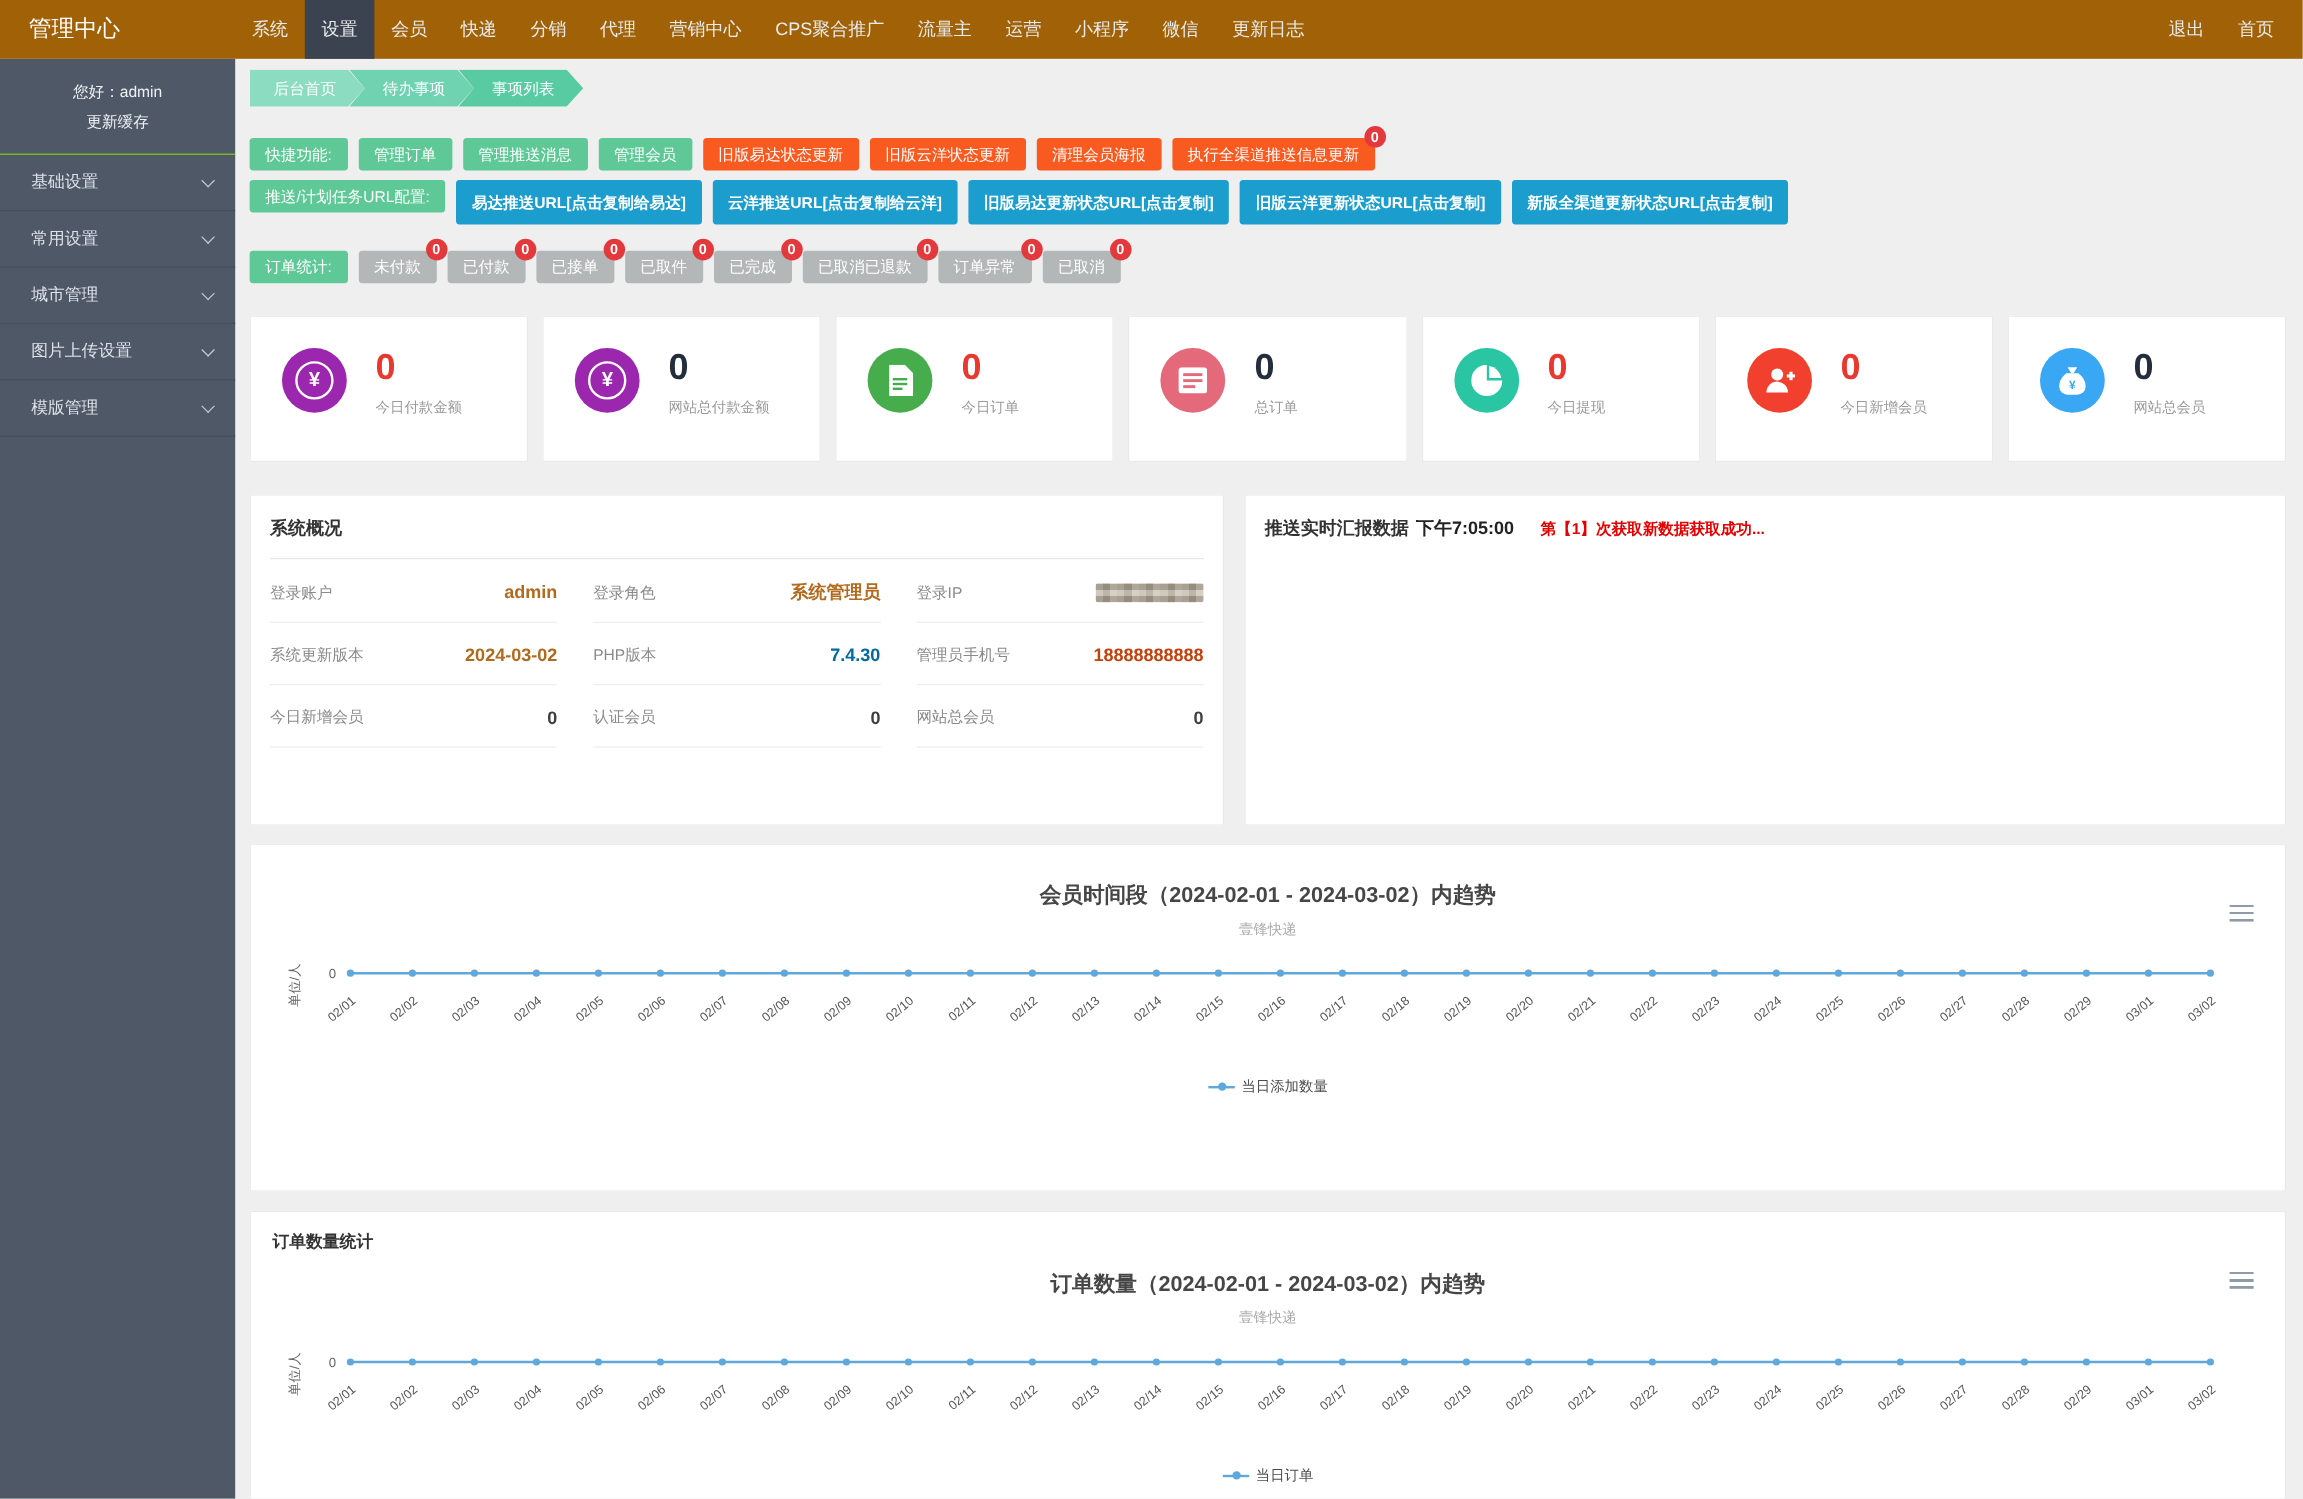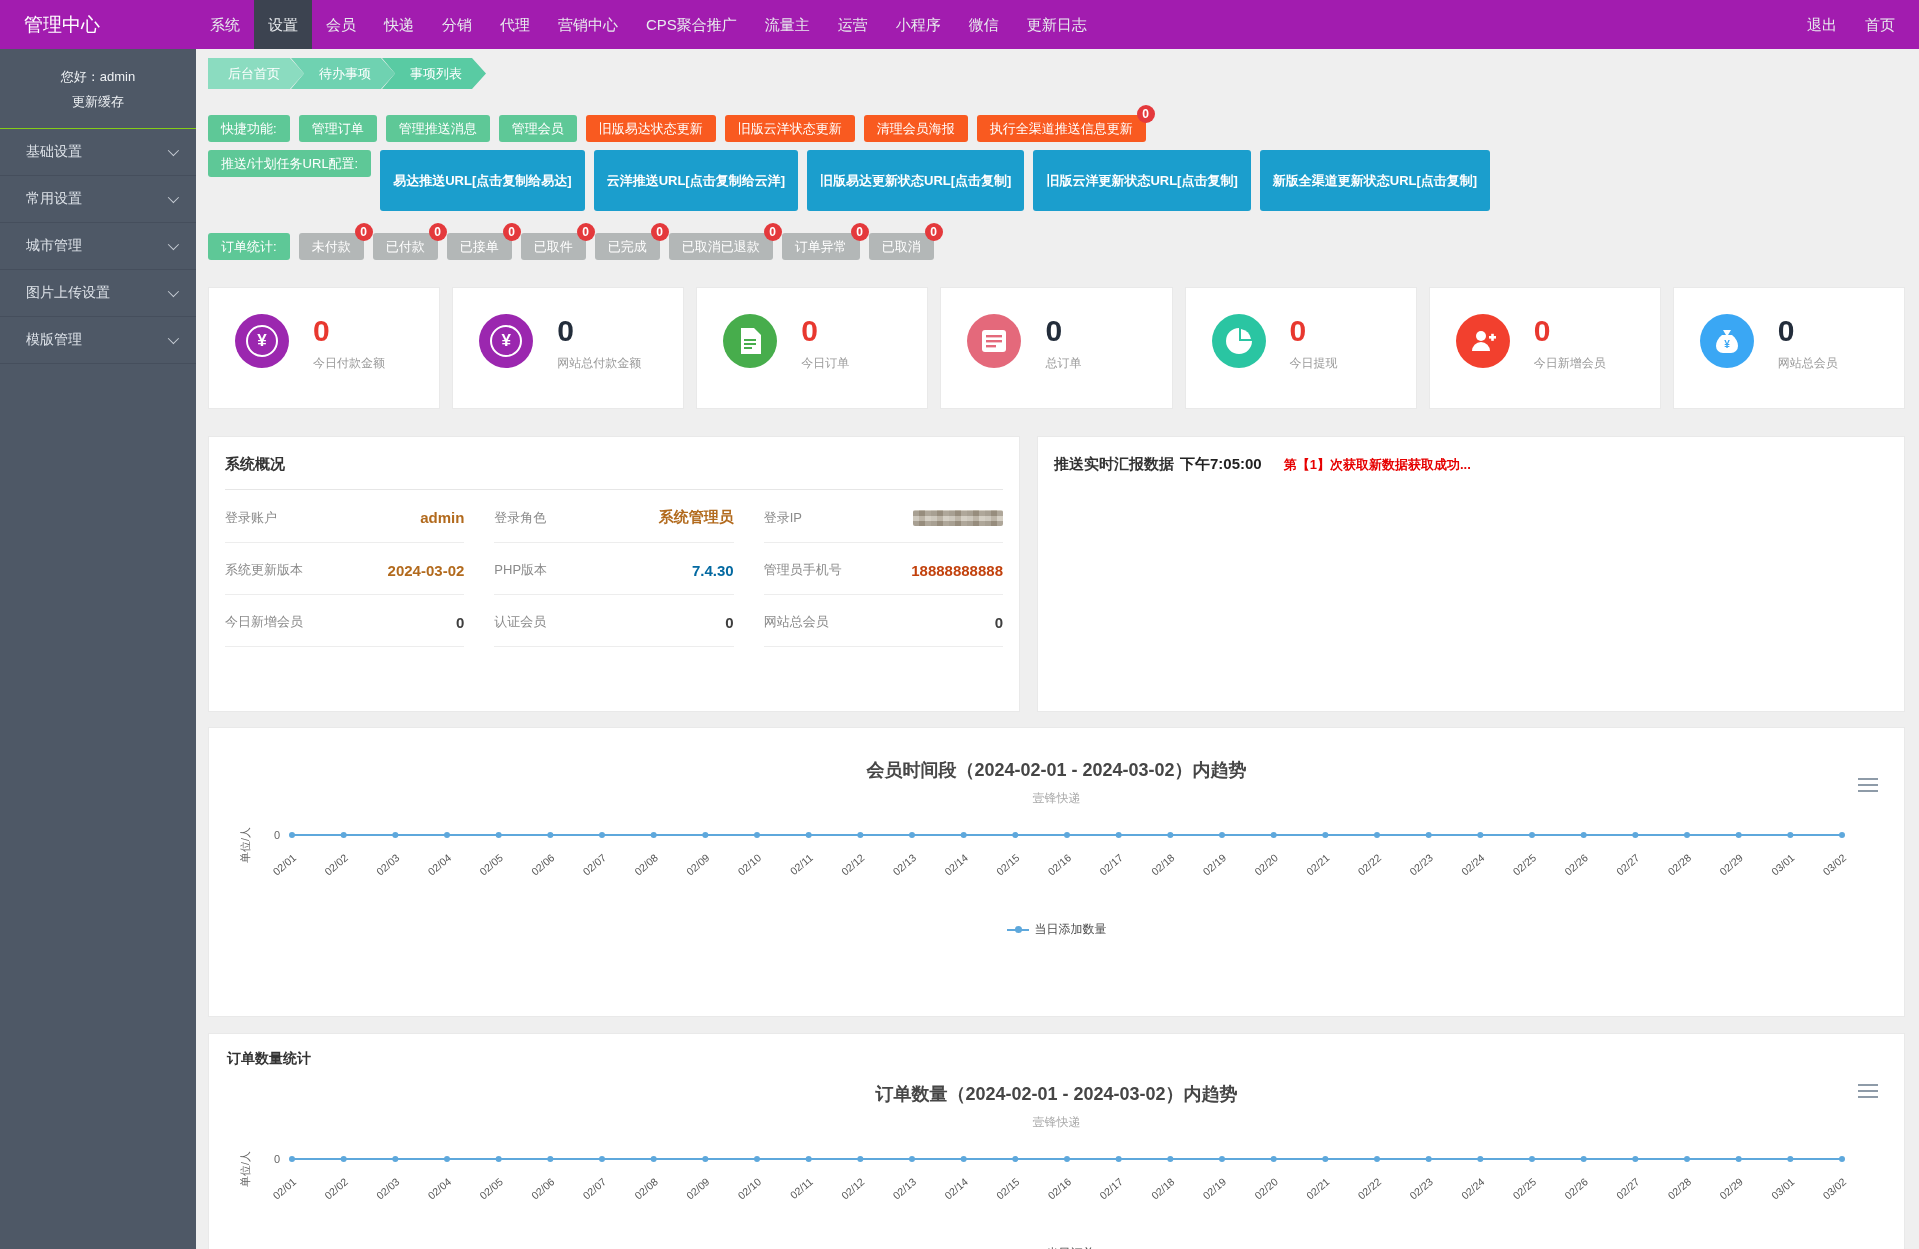--- a/index.html
+++ b/index.html
@@ -1,20 +1,20 @@
 <!DOCTYPE html>
 <html><head>
 <meta charset="utf-8">
 <style>
   * { margin:0; padding:0; box-sizing:border-box; }
   html,body { width:1919px; height:1249px; overflow:hidden; }
   body { font-family:"Liberation Sans","DejaVu Sans",sans-serif; background:#efefef; position:relative; }
 
   
-  .navbar { position:absolute; top:0; left:0; width:1919px; height:49px; background:#a21caf; display:flex; align-items:flex-end; z-index:30; }
+  .navbar { position:absolute; top:0; left:0; width:1919px; height:49px; background:#a16207; display:flex; align-items:flex-end; z-index:30; }
   .brand { width:196px; color:#fff; font-size:19px; line-height:49px; padding-left:24px; flex:none; }
   .nav-items { display:flex; }
   .nav-item { color:#E8EBEE; font-size:15px; line-height:49px; padding:0 14px; cursor:pointer; white-space:nowrap; }
   .nav-item.active { background:#3C4350; }
   .nav-right { margin-left:auto; display:flex; padding-right:10px; }
 
   
   .sidebar { position:absolute; top:49px; left:0; width:196px; height:1200px; background:#4E5866; z-index:20; }
   .user-block { padding:16px 14px 14px; text-align:center; color:#EEF1F4; font-size:13px; line-height:1.9; border-bottom:1px solid #84cc16; }
   .menu-item { height:47px; display:flex; align-items:center; justify-content:space-between; padding:0 20px 0 26px; color:#DDE2E8; font-size:14px; border-bottom:1px solid #454E5C; cursor:pointer; }
@@ -33,21 +33,21 @@
   .crumb.c2 { background:#59CBA3; }
 
   
   .btn-row { display:flex; gap:9px; align-items:flex-start; flex-wrap:nowrap; }
   .r1 { margin-top:26px; }
   .r2 { margin-top:8px; }
   .r3 { margin-top:22px; }
   .btn { font-size:13px; color:#fff; padding:7px 13px; border-radius:3px; position:relative; line-height:1; white-space:nowrap; cursor:pointer; border:none; }
   .btn.green { background:#5EC897; }
   .btn.orange { background:#F95A20; }
-  .btn.blue { background:#1B9ECD; font-weight:bold; padding:24px 13px; }
+  .btn.blue { background:#1B9ECD; font-weight:bold; padding:12px 13px; }
   .btn.gray { background:#B3B7B7; }
   .btn .badge { position:absolute; top:-10px; right:-9px; min-width:18px; height:18px; border-radius:9px; background:#E4393C; color:#fff; font-size:12px; font-weight:bold; line-height:18px; text-align:center; padding:0 4px; }
 
   
   .cards { margin-top:27px; display:flex; gap:12px; }
   .card { flex:1; background:#fff; border:1px solid #E9E9E9; height:122px; display:flex; align-items:flex-start; padding:26px 6px 0 26px; }
   .icon-circle { width:54px; height:54px; border-radius:50%; flex:none; display:flex; align-items:center; justify-content:center; color:#fff; }
   .ring { width:32px; height:32px; border:2px solid #fff; border-radius:50%; display:flex; align-items:center; justify-content:center; font-size:17px; font-weight:bold; color:#fff; }
   .card-meta { margin-left:24px; padding-top:2px; }
   .card-value { font-size:30px; font-weight:bold; line-height:1; }

